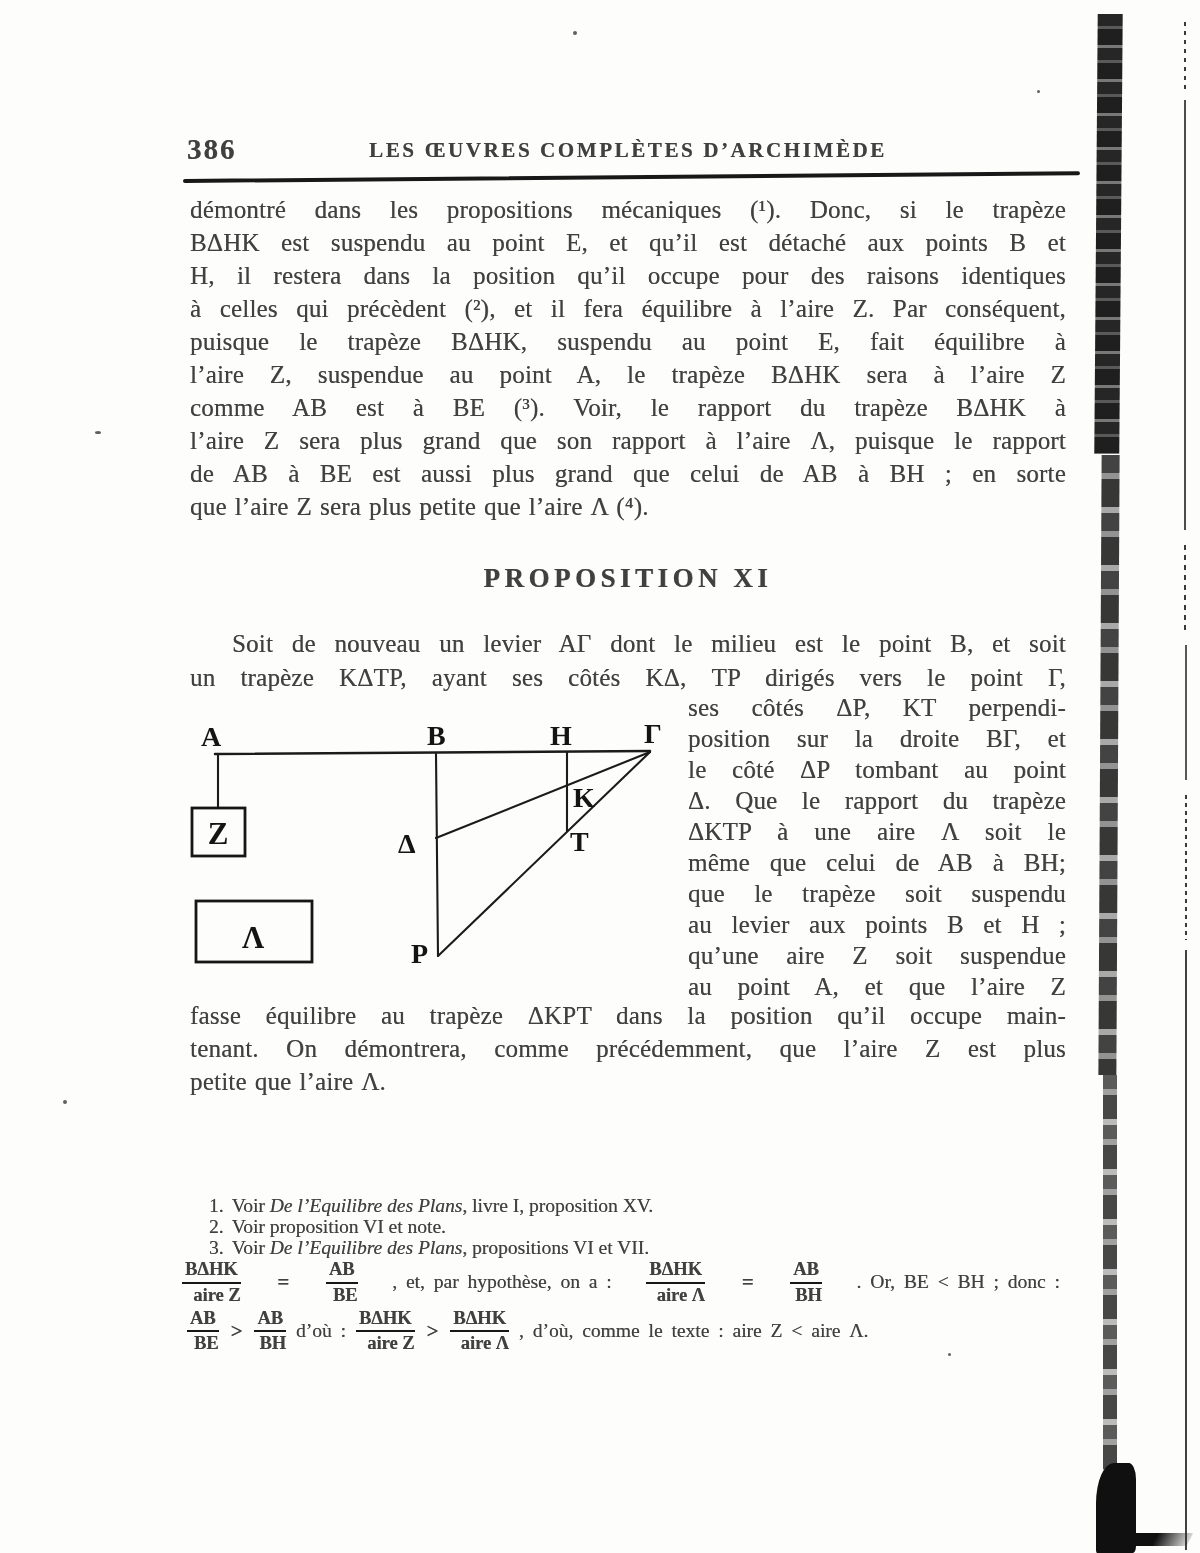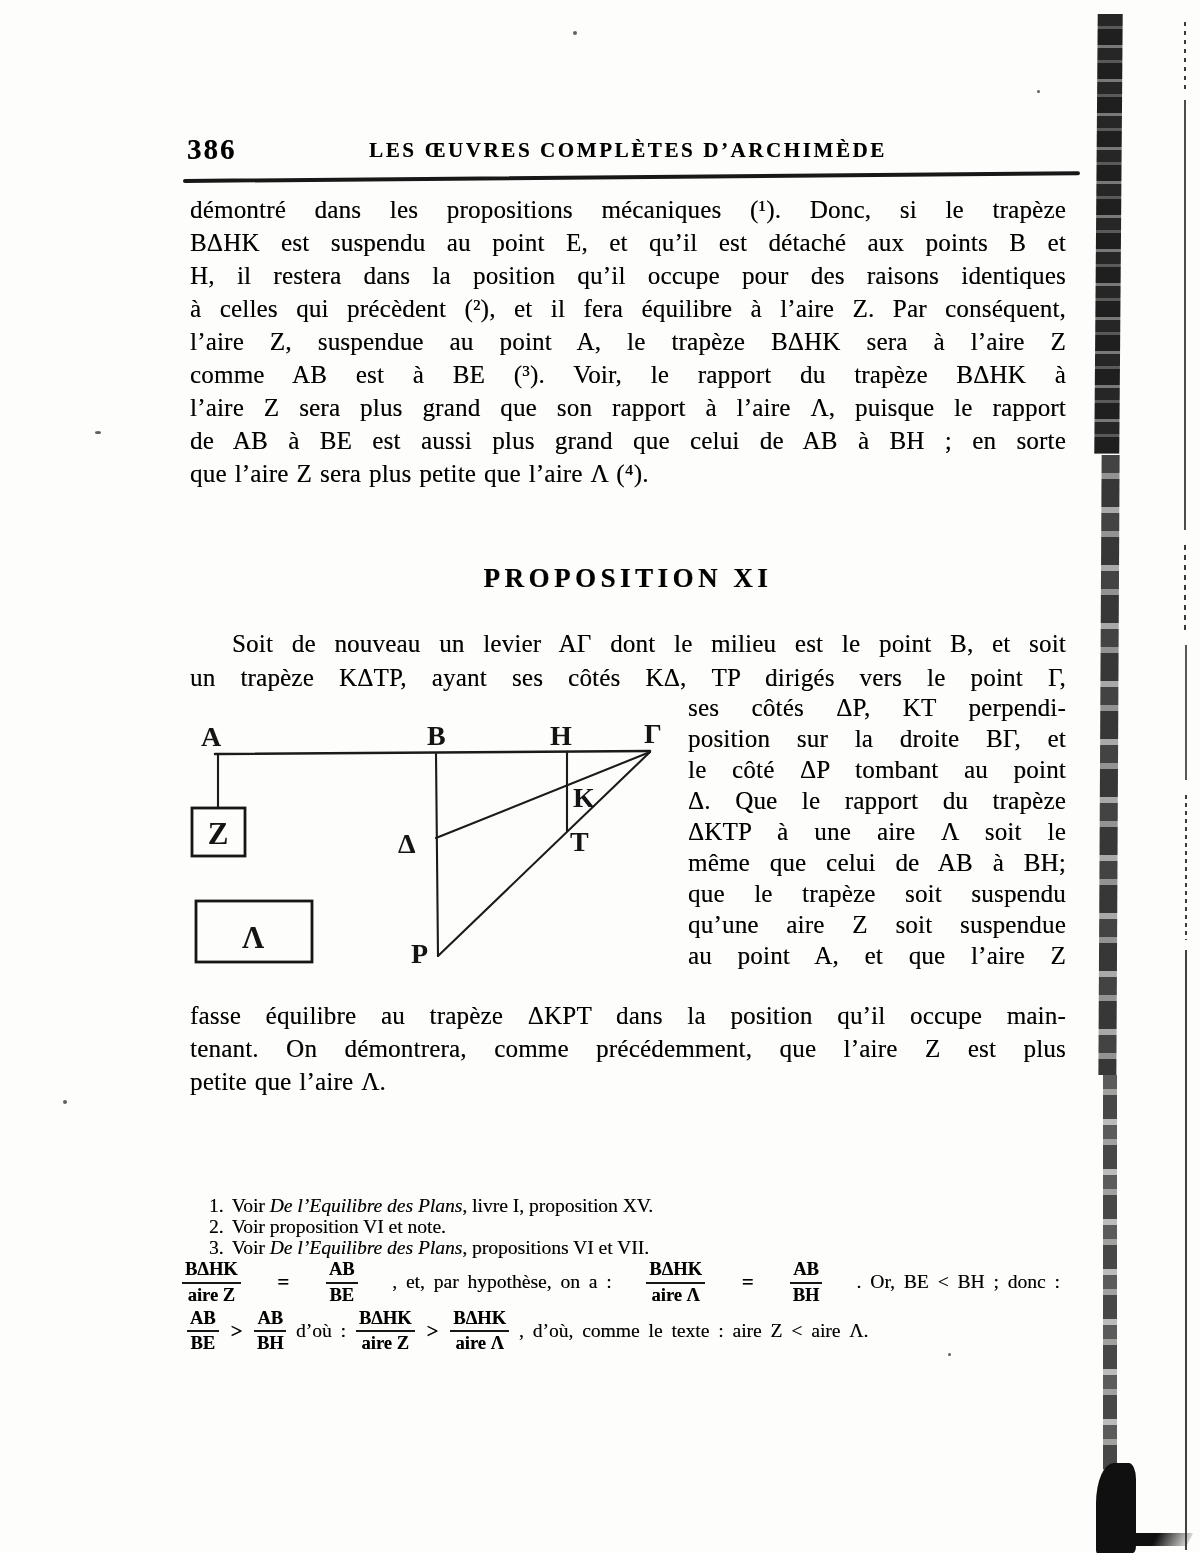--- a/index.html
+++ b/index.html
@@ -1,19 +1,19 @@
 <!DOCTYPE html>
 <html><head>
 <meta charset="utf-8">
 <style>
   html,body{margin:0;padding:0;background:#e8e8e6;}
   .page{
     position:relative;width:1200px;height:1553px;margin:0 auto;
     background:#fdfdfb;overflow:hidden;
-    font-family:"Liberation Serif",serif;color:#000000;
+    font-family:"Liberation Serif",serif;color:#404040;
   }
   .txt{text-shadow:0.3px 0.3px 0.4px rgba(20,20,20,0.5);}
   
   .pagenum{position:absolute;left:187px;top:133px;font-size:29px;font-weight:bold;letter-spacing:2px;}
   .runhead{position:absolute;left:190px;top:138px;width:876px;text-align:center;
     font-size:21px;font-weight:bold;letter-spacing:2.6px;}
   .headrule{position:absolute;left:183px;top:179px;width:897px;height:4px;background:#181818;
     transform:rotate(-0.5deg);transform-origin:left center;border-radius:2px;}
   
   .para{position:absolute;font-size:25px;letter-spacing:0.2px;word-spacing:1.5px;}
@@ -39,21 +39,21 @@
   
   .footnotes{position:absolute;left:182px;top:1196px;width:878px;font-size:19.5px;}
   .fnrow{height:20.8px;line-height:20.8px;white-space:nowrap;}
   .fnrow .marker{display:inline-block;margin-left:27px;margin-right:8px;}
   .fnrow .it{font-style:italic;}
   .fnrow.fjust{white-space:normal;text-align:justify;text-align-last:justify;}
   .eqline{height:46px;margin-top:1px;}
   .eq1{display:flex;align-items:center;justify-content:space-between;}
   .eq2{display:block;line-height:46px;}
   .eq2 > *{vertical-align:middle;}
-  .frac{display:inline-block;text-align:center;font-size:18.5px;line-height:1.05;font-weight:bold;}
+  .frac{display:inline-block;text-align:right;font-size:18.5px;line-height:1.05;font-weight:bold;}
   .frac .num{display:block;border-bottom:2px solid #171717;padding:1px 3px 2px;}
   .frac .den{display:block;padding-top:2px;}
   .eq2 .frac{margin:0 5px;}
   .rel{font-size:21px;font-weight:bold;padding:0 2px;}
   .eqtext{font-size:19.5px;word-spacing:4px;}
   
   .art{position:absolute;}
   .band-top{left:1096px;top:14px;width:25px;height:440px;opacity:.93;transform:rotate(.45deg);
     background:repeating-linear-gradient(to bottom,#161616 0 12px,#4d4d4d 12px 15px,#0e0e0e 15px 31px,#6e6e6e 31px 34px);}
   .band-mid{left:1100px;top:455px;width:18px;height:620px;opacity:.85;transform:rotate(.3deg);
@@ -79,20 +79,21 @@
 
   <div class="pagenum txt">386</div>
   <div class="runhead txt">LES ŒUVRES COMPLÈTES D’ARCHIMÈDE</div>
   <div class="headrule"></div>
 
   <div class="para para1 endpara txt">
       <div class="bline">démontré dans les propositions mécaniques (¹). Donc, si le trapèze</div>
       <div class="bline">BΔHK est suspendu au point E, et qu’il est détaché aux points B et</div>
       <div class="bline">H, il restera dans la position qu’il occupe pour des raisons identiques</div>
       <div class="bline">à celles qui précèdent (²), et il fera équilibre à l’aire Z. Par conséquent,</div>
+      <div class="bline">puisque le trapèze BΔHK, suspendu au point E, fait équilibre à</div>
       <div class="bline">l’aire Z, suspendue au point A, le trapèze BΔHK sera à l’aire Z</div>
       <div class="bline">comme AB est à BE (³). Voir, le rapport du trapèze BΔHK à</div>
       <div class="bline">l’aire Z sera plus grand que son rapport à l’aire Λ, puisque le rapport</div>
       <div class="bline">de AB à BE est aussi plus grand que celui de AB à BH ; en sorte</div>
       <div class="bline">que l’aire Z sera plus petite que l’aire Λ (⁴).</div>
     </div>
 
   <div class="prophead txt">PROPOSITION XI</div>
 
   <div class="para intro txt">
@@ -101,20 +102,21 @@
     </div>
 
   <div class="para wrapcol txt">
       <div class="wline">ses côtés ΔP, KT perpendi-</div>
       <div class="wline">position sur la droite BΓ, et</div>
       <div class="wline">le côté ΔP tombant au point</div>
       <div class="wline">Δ. Que le rapport du trapèze</div>
       <div class="wline">ΔKTP à une aire Λ soit le</div>
       <div class="wline">même que celui de AB à BH;</div>
       <div class="wline">que le trapèze soit suspendu</div>
+      <div class="wline">au levier aux points B et H ;</div>
       <div class="wline">qu’une aire Z soit suspendue</div>
       <div class="wline">au point A, et que l’aire Z</div>
     </div>
 
   <div class="figure">
     <svg width="500" height="270" viewBox="0 0 500 270">
       <path class="fline flever" d="M30,39 L465,36"></path>
       <path class="fline" d="M33,40 L33,93"></path>
       <rect class="fbox" x="7" y="93" width="53" height="48"></rect>
       <rect class="fbox" x="11" y="186" width="116" height="61"></rect>

